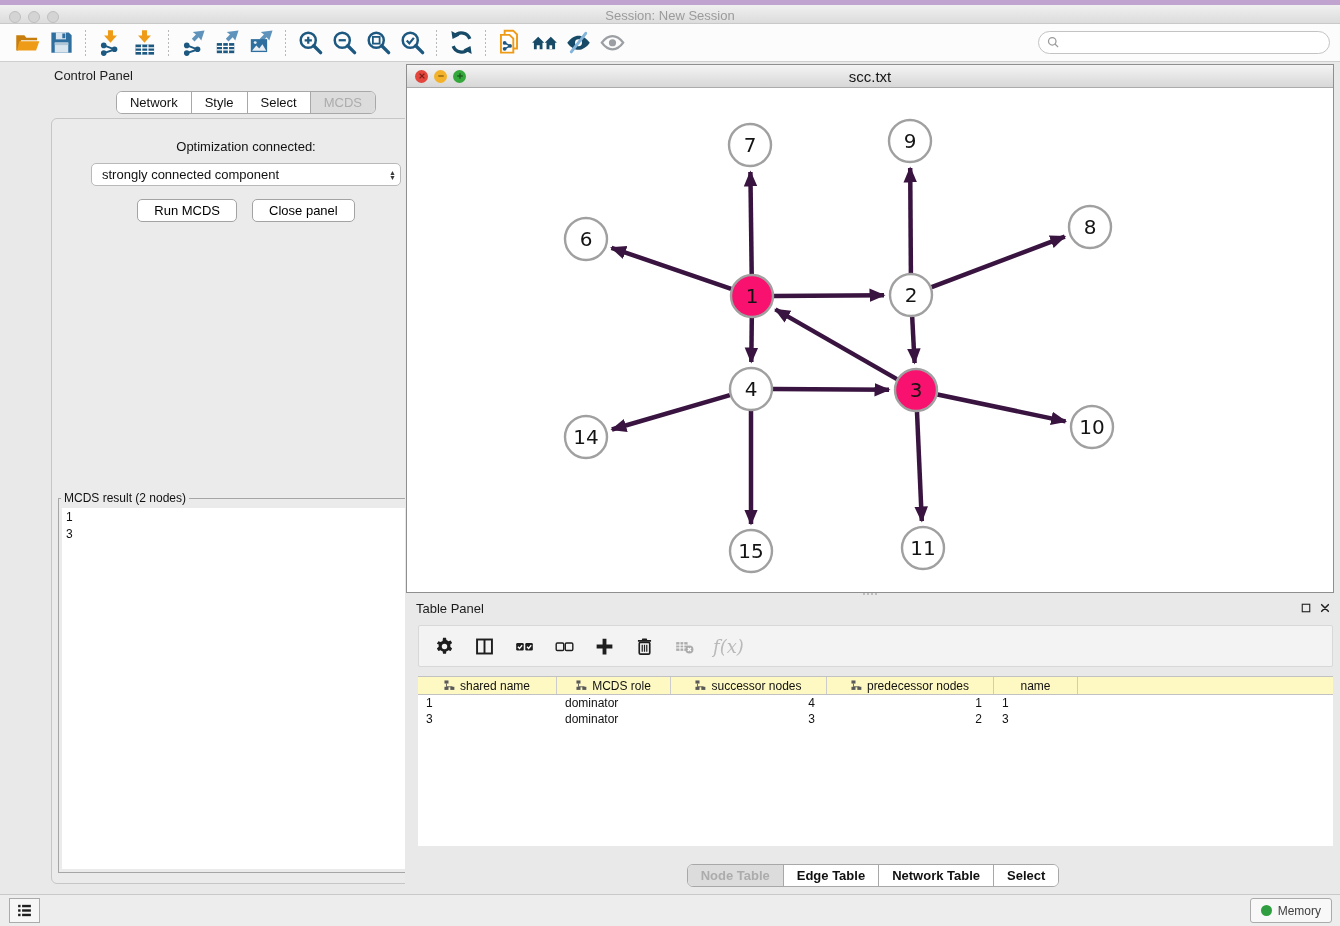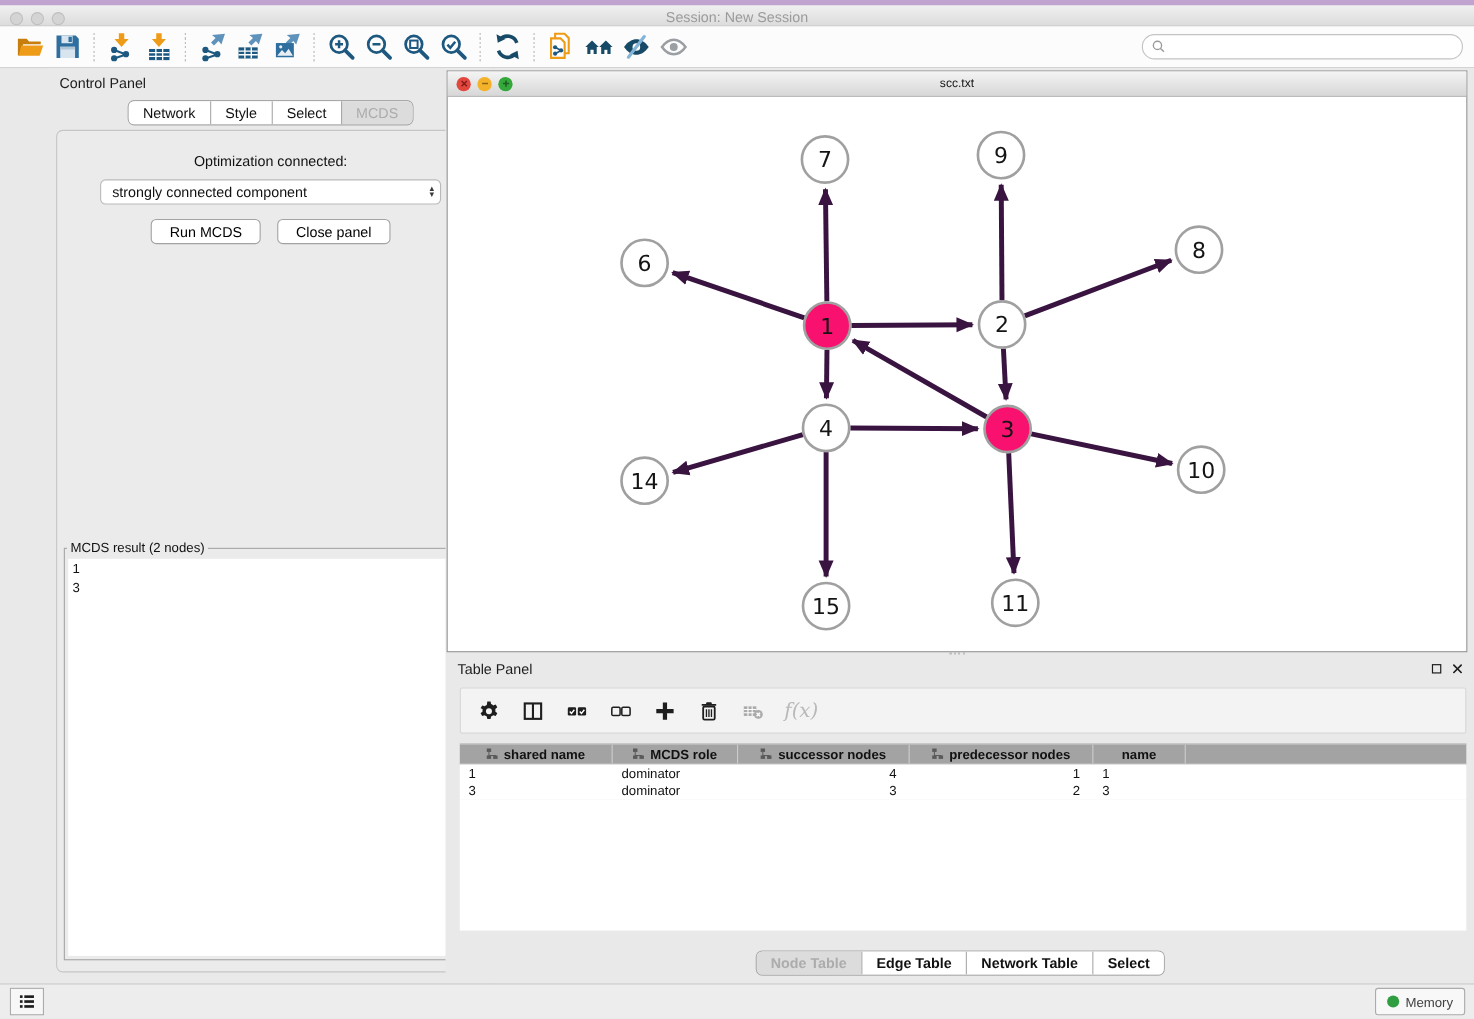--- a/index.html
+++ b/index.html
@@ -63,35 +63,35 @@
   #right-col { position:absolute; left:405px; top:62px; width:935px; height:832px; background:#E9E9E9; }
 
   
   #network-window { position:absolute; left:1px; top:2px; width:928px; height:529px;
     border:1px solid #8F8F8F; background:#FFF; }
   #nw-titlebar { height:23px; background:linear-gradient(#F4F4F4,#D7D7D7); border-bottom:1px solid #ABABAB;
     position:relative; display:flex; align-items:center; }
   .traffic { width:13px; height:13px; border-radius:50%; margin-left:6px; display:flex; align-items:center; justify-content:center; }
   .traffic:first-child { margin-left:8px; }
   .traffic svg { width:8px; height:8px; }
-  #nw-title { position:absolute; left:0; right:0; text-align:center; font-size:11px; color:#161616; }
+  #nw-title { position:absolute; left:0; right:0; text-align:center; font-size:15px; color:#161616; }
   #graph-area { position:relative; width:926px; height:504px; }
   #h-splitter-handle { position:absolute; left:458px; top:531px; width:16px; height:4px;
     background:repeating-linear-gradient(90deg,#BDBDBD 0 2px, transparent 2px 4px); }
 
   
   #table-panel { position:absolute; left:1px; top:533px; right:0; bottom:0; background:#E9E9E9; }
   #tp-toolbar { position:absolute; left:12px; right:7px; top:30px; height:42px;
     background:#F3F3F3; border:1px solid #D8D8D8; border-radius:2px;
     display:flex; align-items:center; padding-left:14px; gap:18px; }
   .tp-icon { display:flex; align-items:center; justify-content:center; width:22px; height:22px; background:none; border:none; }
   .tp-icon svg { width:21px; height:21px; }
   .fx-label { font-family:"DejaVu Serif", serif; font-style:italic; font-size:18px; color:#B9B9B9; }
   #tp-table { position:absolute; left:12px; right:7px; top:81px; }
-  #tp-head { display:flex; height:19px; background:#a3a3a3; border-top:1px solid #C2C2C2; border-bottom:1px solid #C2C2C2;font-weight:bold; }
+  #tp-head { display:flex; height:19px; background:#fef9c3; border-top:1px solid #C2C2C2; border-bottom:1px solid #C2C2C2; }
   .th { display:flex; align-items:center; justify-content:center; gap:5px; font-size:12px; color:#111;
     border-right:1px solid #CCCCCC; overflow:hidden; }
   .th:last-child { border-right:none; }
   .th svg { width:11px; height:11px; }
   #tp-body { background:#FFF; }
   .tr { display:flex; height:16px; }
   .td { font-size:12px; color:#111; line-height:16px; overflow:hidden; }
   #tp-body-fill { background:#FFF; height:119px; }
   #tp-tabs { position:absolute; left:0; right:0; top:269px; display:flex; justify-content:center; }
   #tp-tabs .ui-tab { font-weight:bold; }

